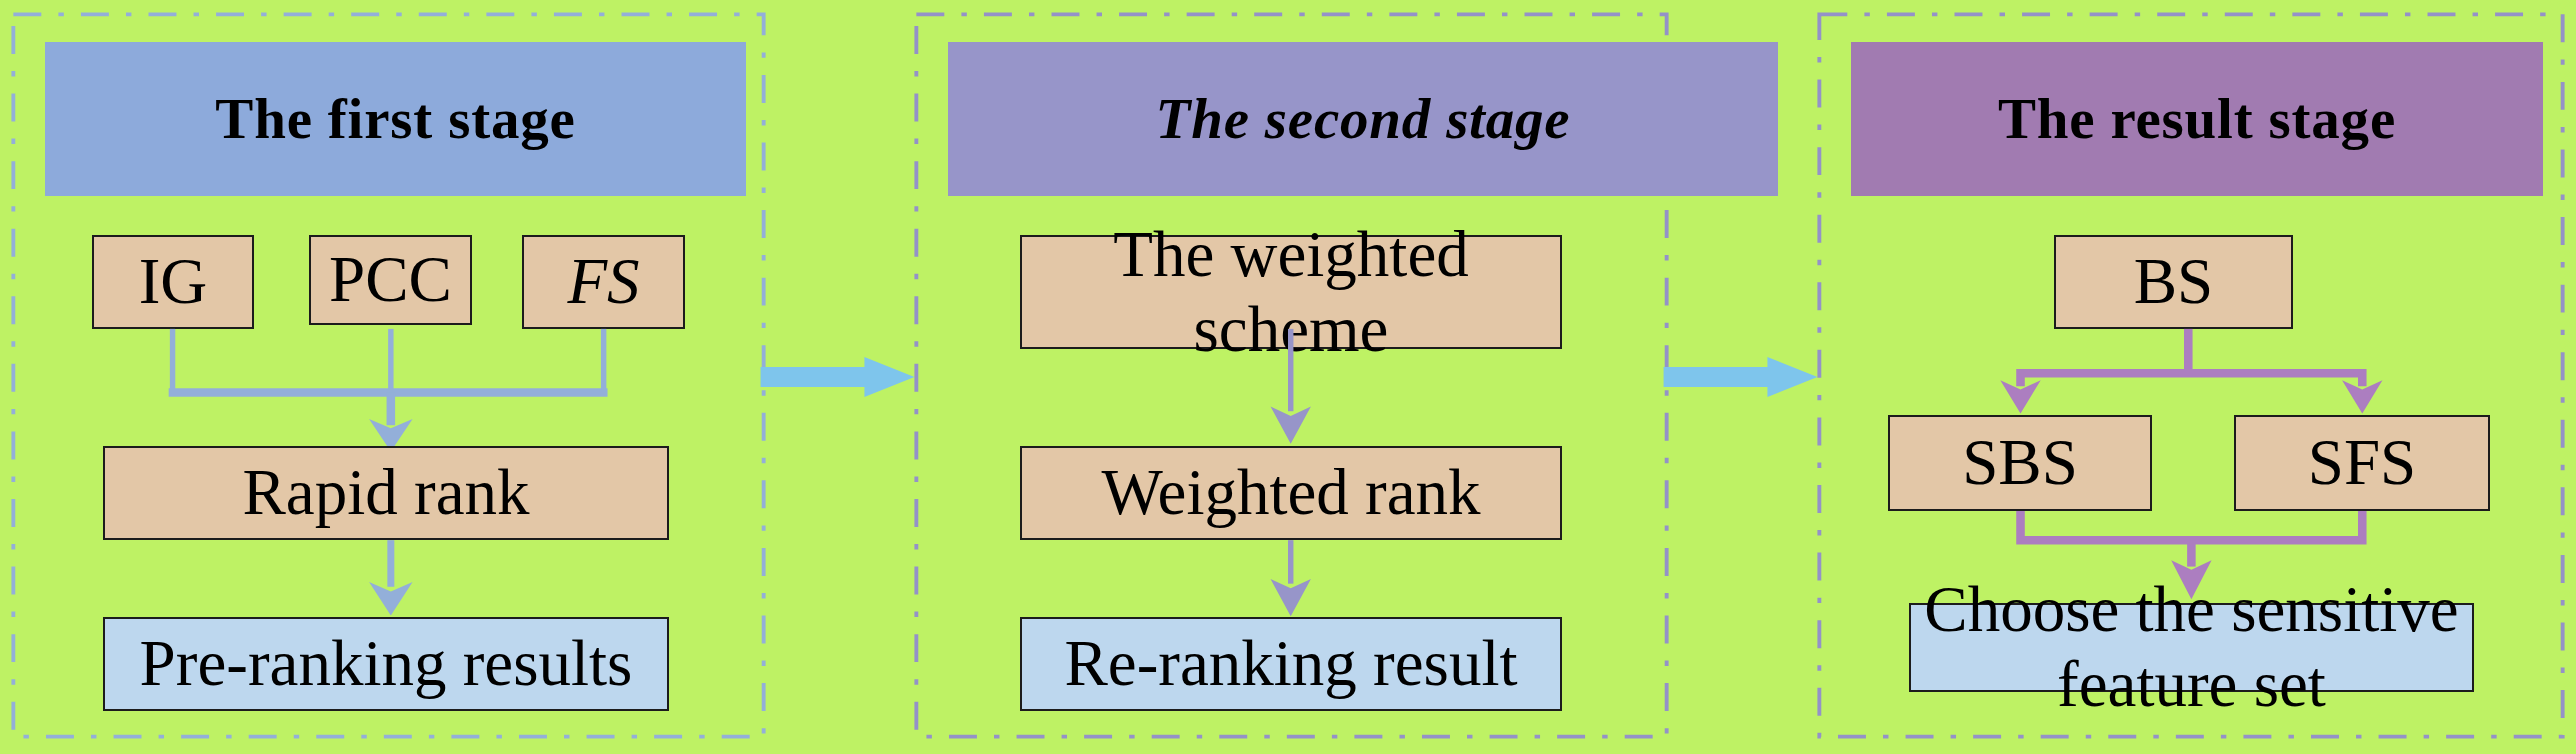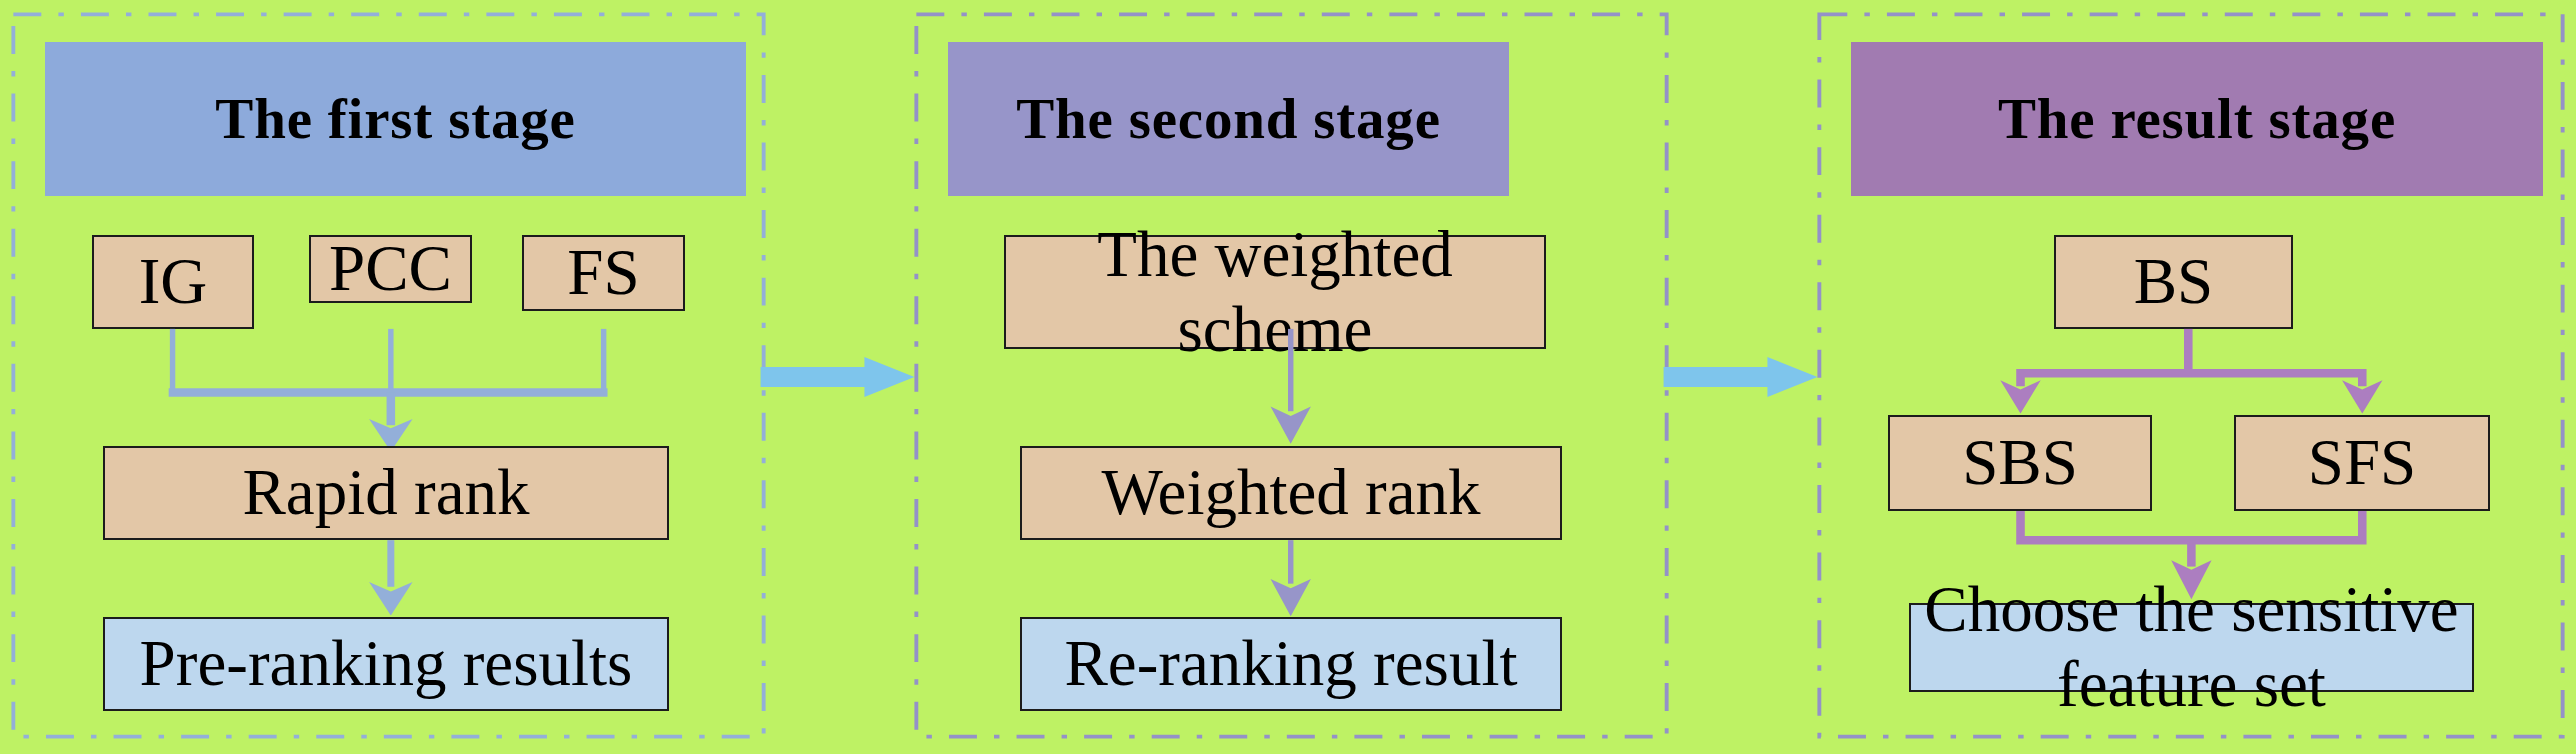--- a/index.html
+++ b/index.html
@@ -44,46 +44,46 @@
     height: 154px;
     left: 34px;
     display: flex;
     align-items: center;
     justify-content: center;
     font-size: 57px;
     font-weight: bold;
     letter-spacing: 0.8px;
   }
   .p1 .stage-header { width: 701px; background: var(--c-stage1_header, #8DAADB); }
-  .p2 .stage-header { width: 561px; background: var(--c-stage2_header, #9795C9); }
+  .p2 .stage-header { width: 830px; background: var(--c-stage2_header, #9795C9); font-style: italic; }
   .p3 .stage-header { width: 692px; background: var(--c-stage3_header, #A17BB1); }
 
   .node {
     position: absolute;
     box-sizing: border-box;
     border: 2.3px solid var(--c-node_border, #1C1C1C);
     background: var(--c-node_fill, #E3C7A7);
     display: flex;
     align-items: center;
     justify-content: center;
     text-align: center;
     font-size: 65px;
     line-height: 1.15;
   }
   .node.result { background: var(--c-result_fill, #BDD7EE); }
 
   
   .n-ig  { left: 81px; top: 223px; width: 162px; height: 94px; }
-  .n-pcc { left: 298px; top: 223px; width: 163px; height: 68px; }
-  .n-fs  { left: 511px; top: 223px; width: 163px; height: 76px; }
+  .n-pcc { left: 298px; top: 223px; width: 163px; height: 90px; }
+  .n-fs  { left: 511px; top: 223px; width: 163px; height: 94px; font-style: italic; }
   .n-rapid { left: 92px; top: 434px; width: 566px; height: 94px; }
   .n-prerank { left: 92px; top: 605px; width: 566px; height: 94px; }
 
   
-  .n-scheme { left: 90px; top: 223px; width: 542px; height: 114px; }
+  .n-scheme { left: 106px; top: 223px; width: 542px; height: 114px; }
   .n-wrank  { left: 106px; top: 434px; width: 542px; height: 94px; }
   .n-rerank { left: 106px; top: 605px; width: 542px; height: 94px; }
 
   
   .n-bs  { left: 237px; top: 223px; width: 239px; height: 94px; }
   .n-sbs { left: 71px;  top: 403px; width: 264px; height: 96px; }
   .n-sfs { left: 417px; top: 403px; width: 256px; height: 96px; }
   .n-choose { left: 92px; top: 591px; width: 565px; height: 89px; padding: 0 7.8px; }
 
   .overlay {

